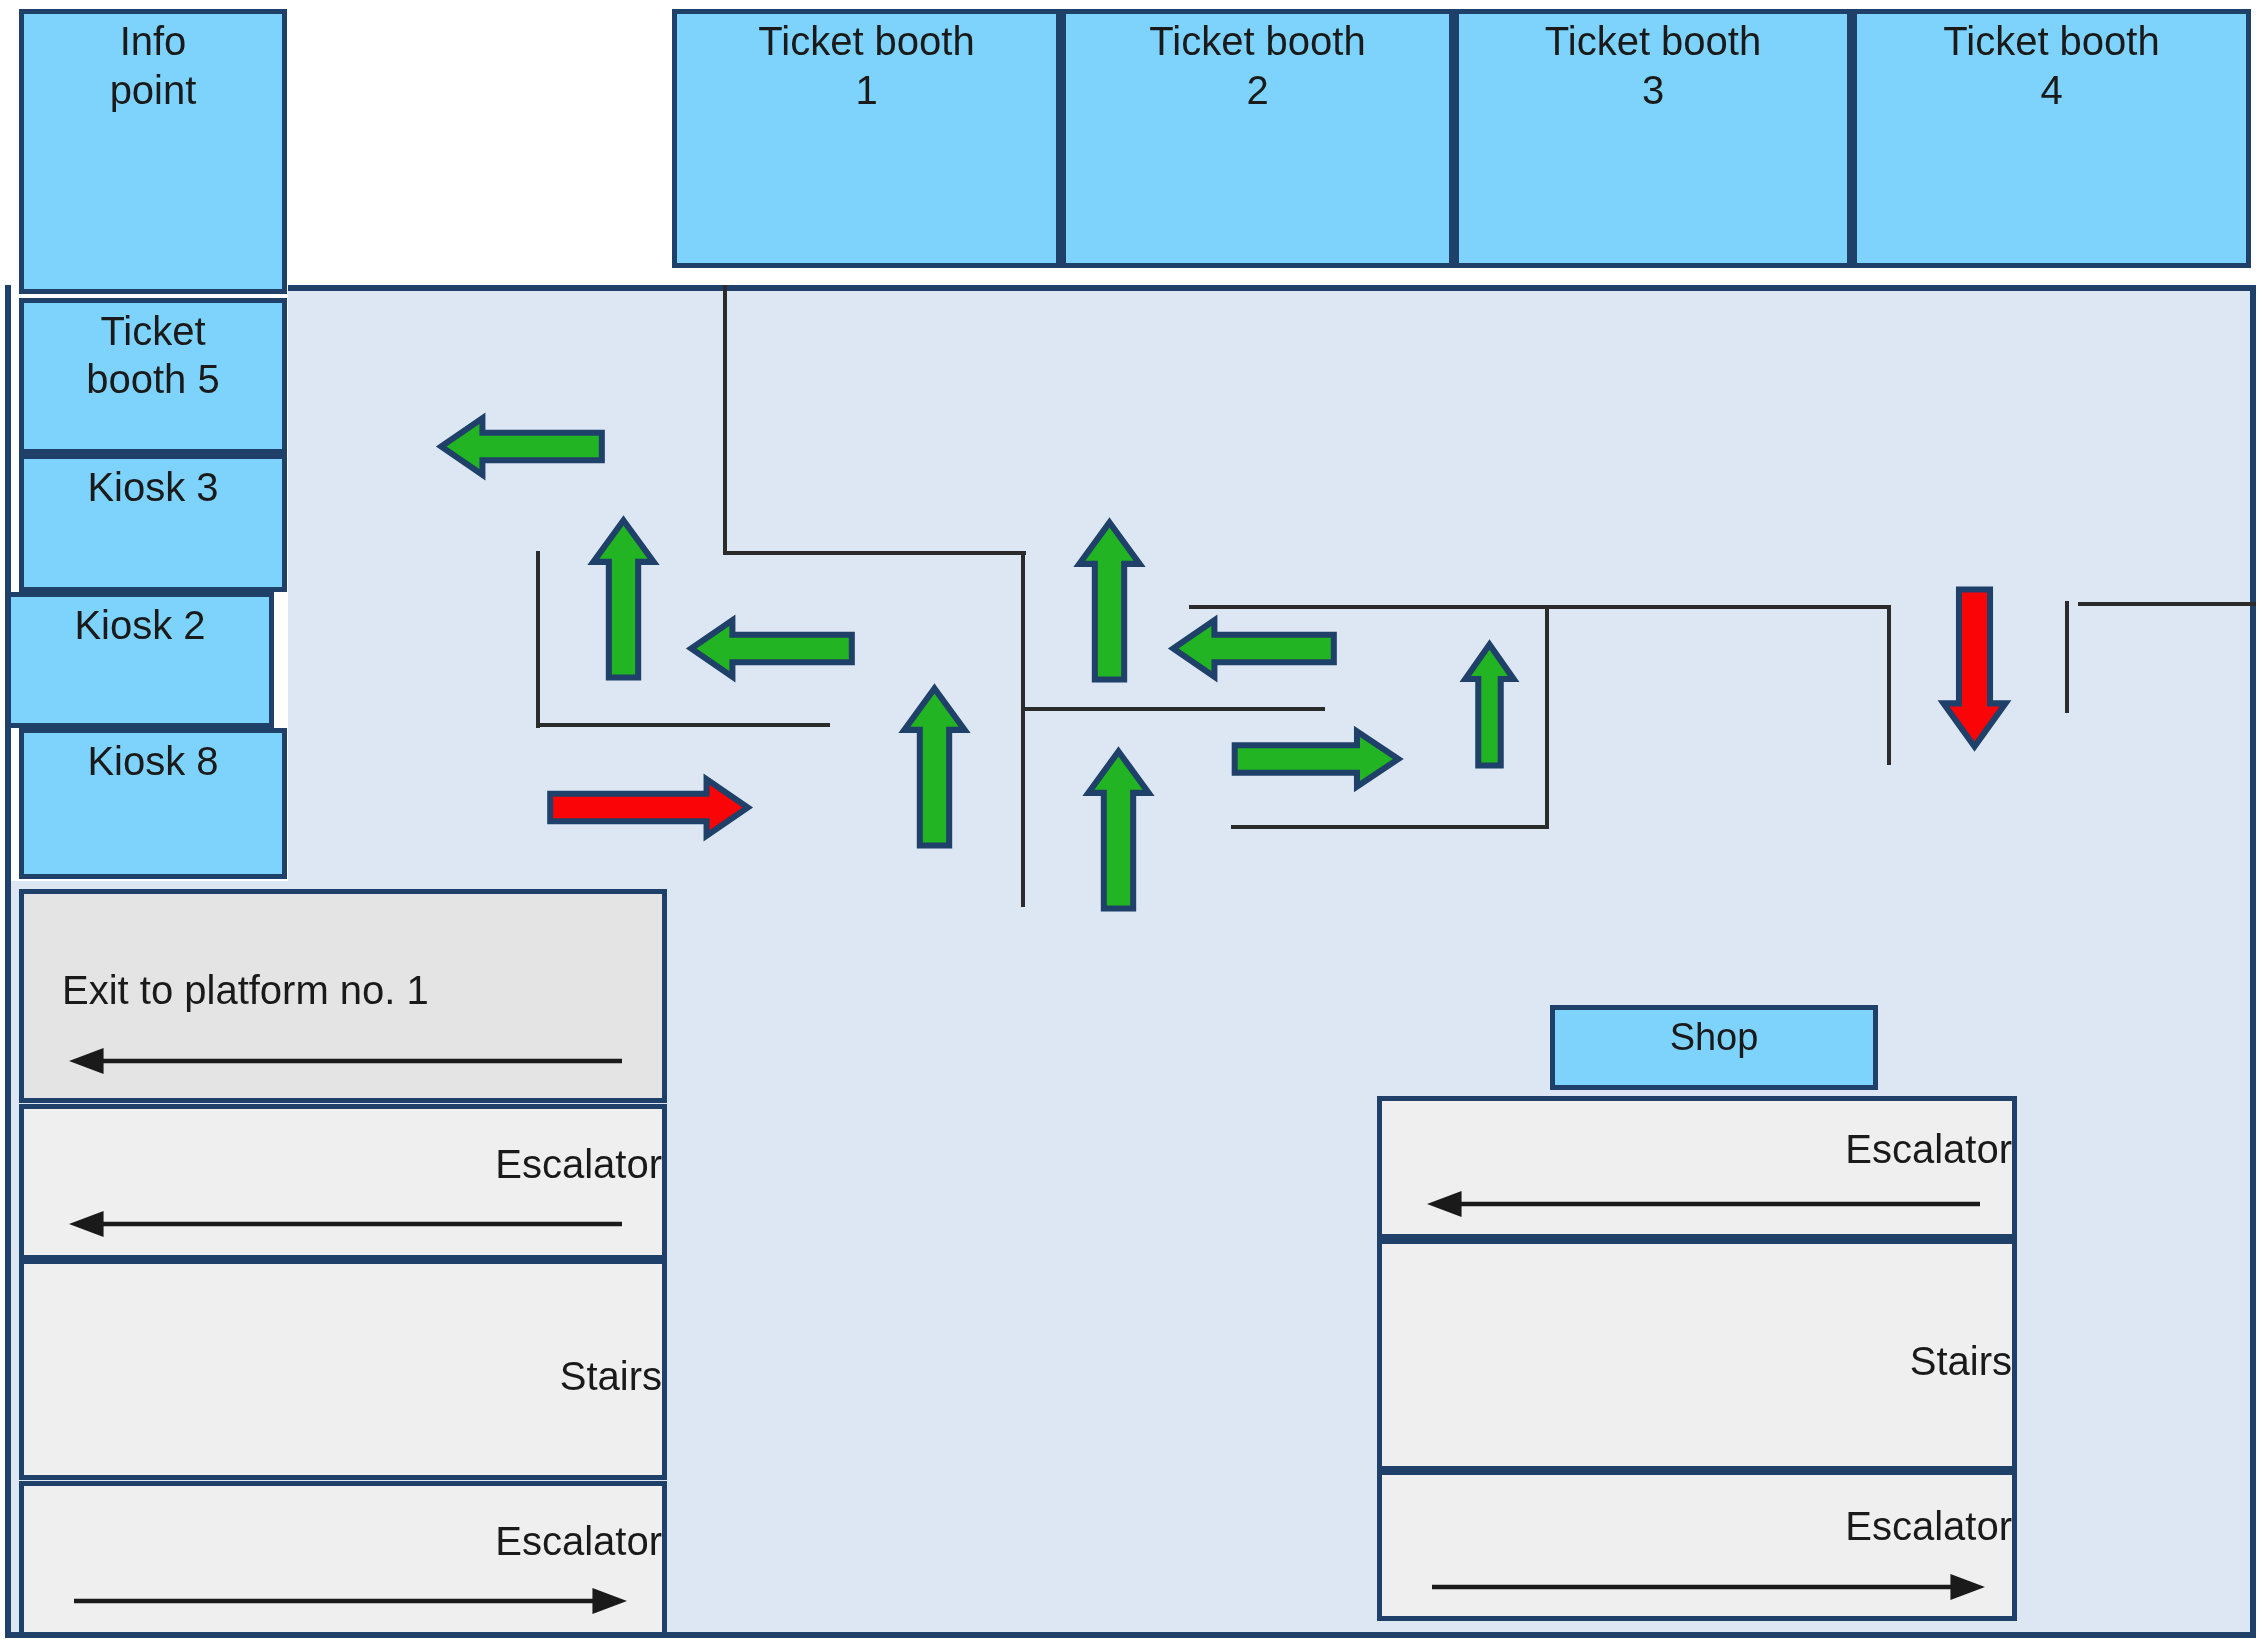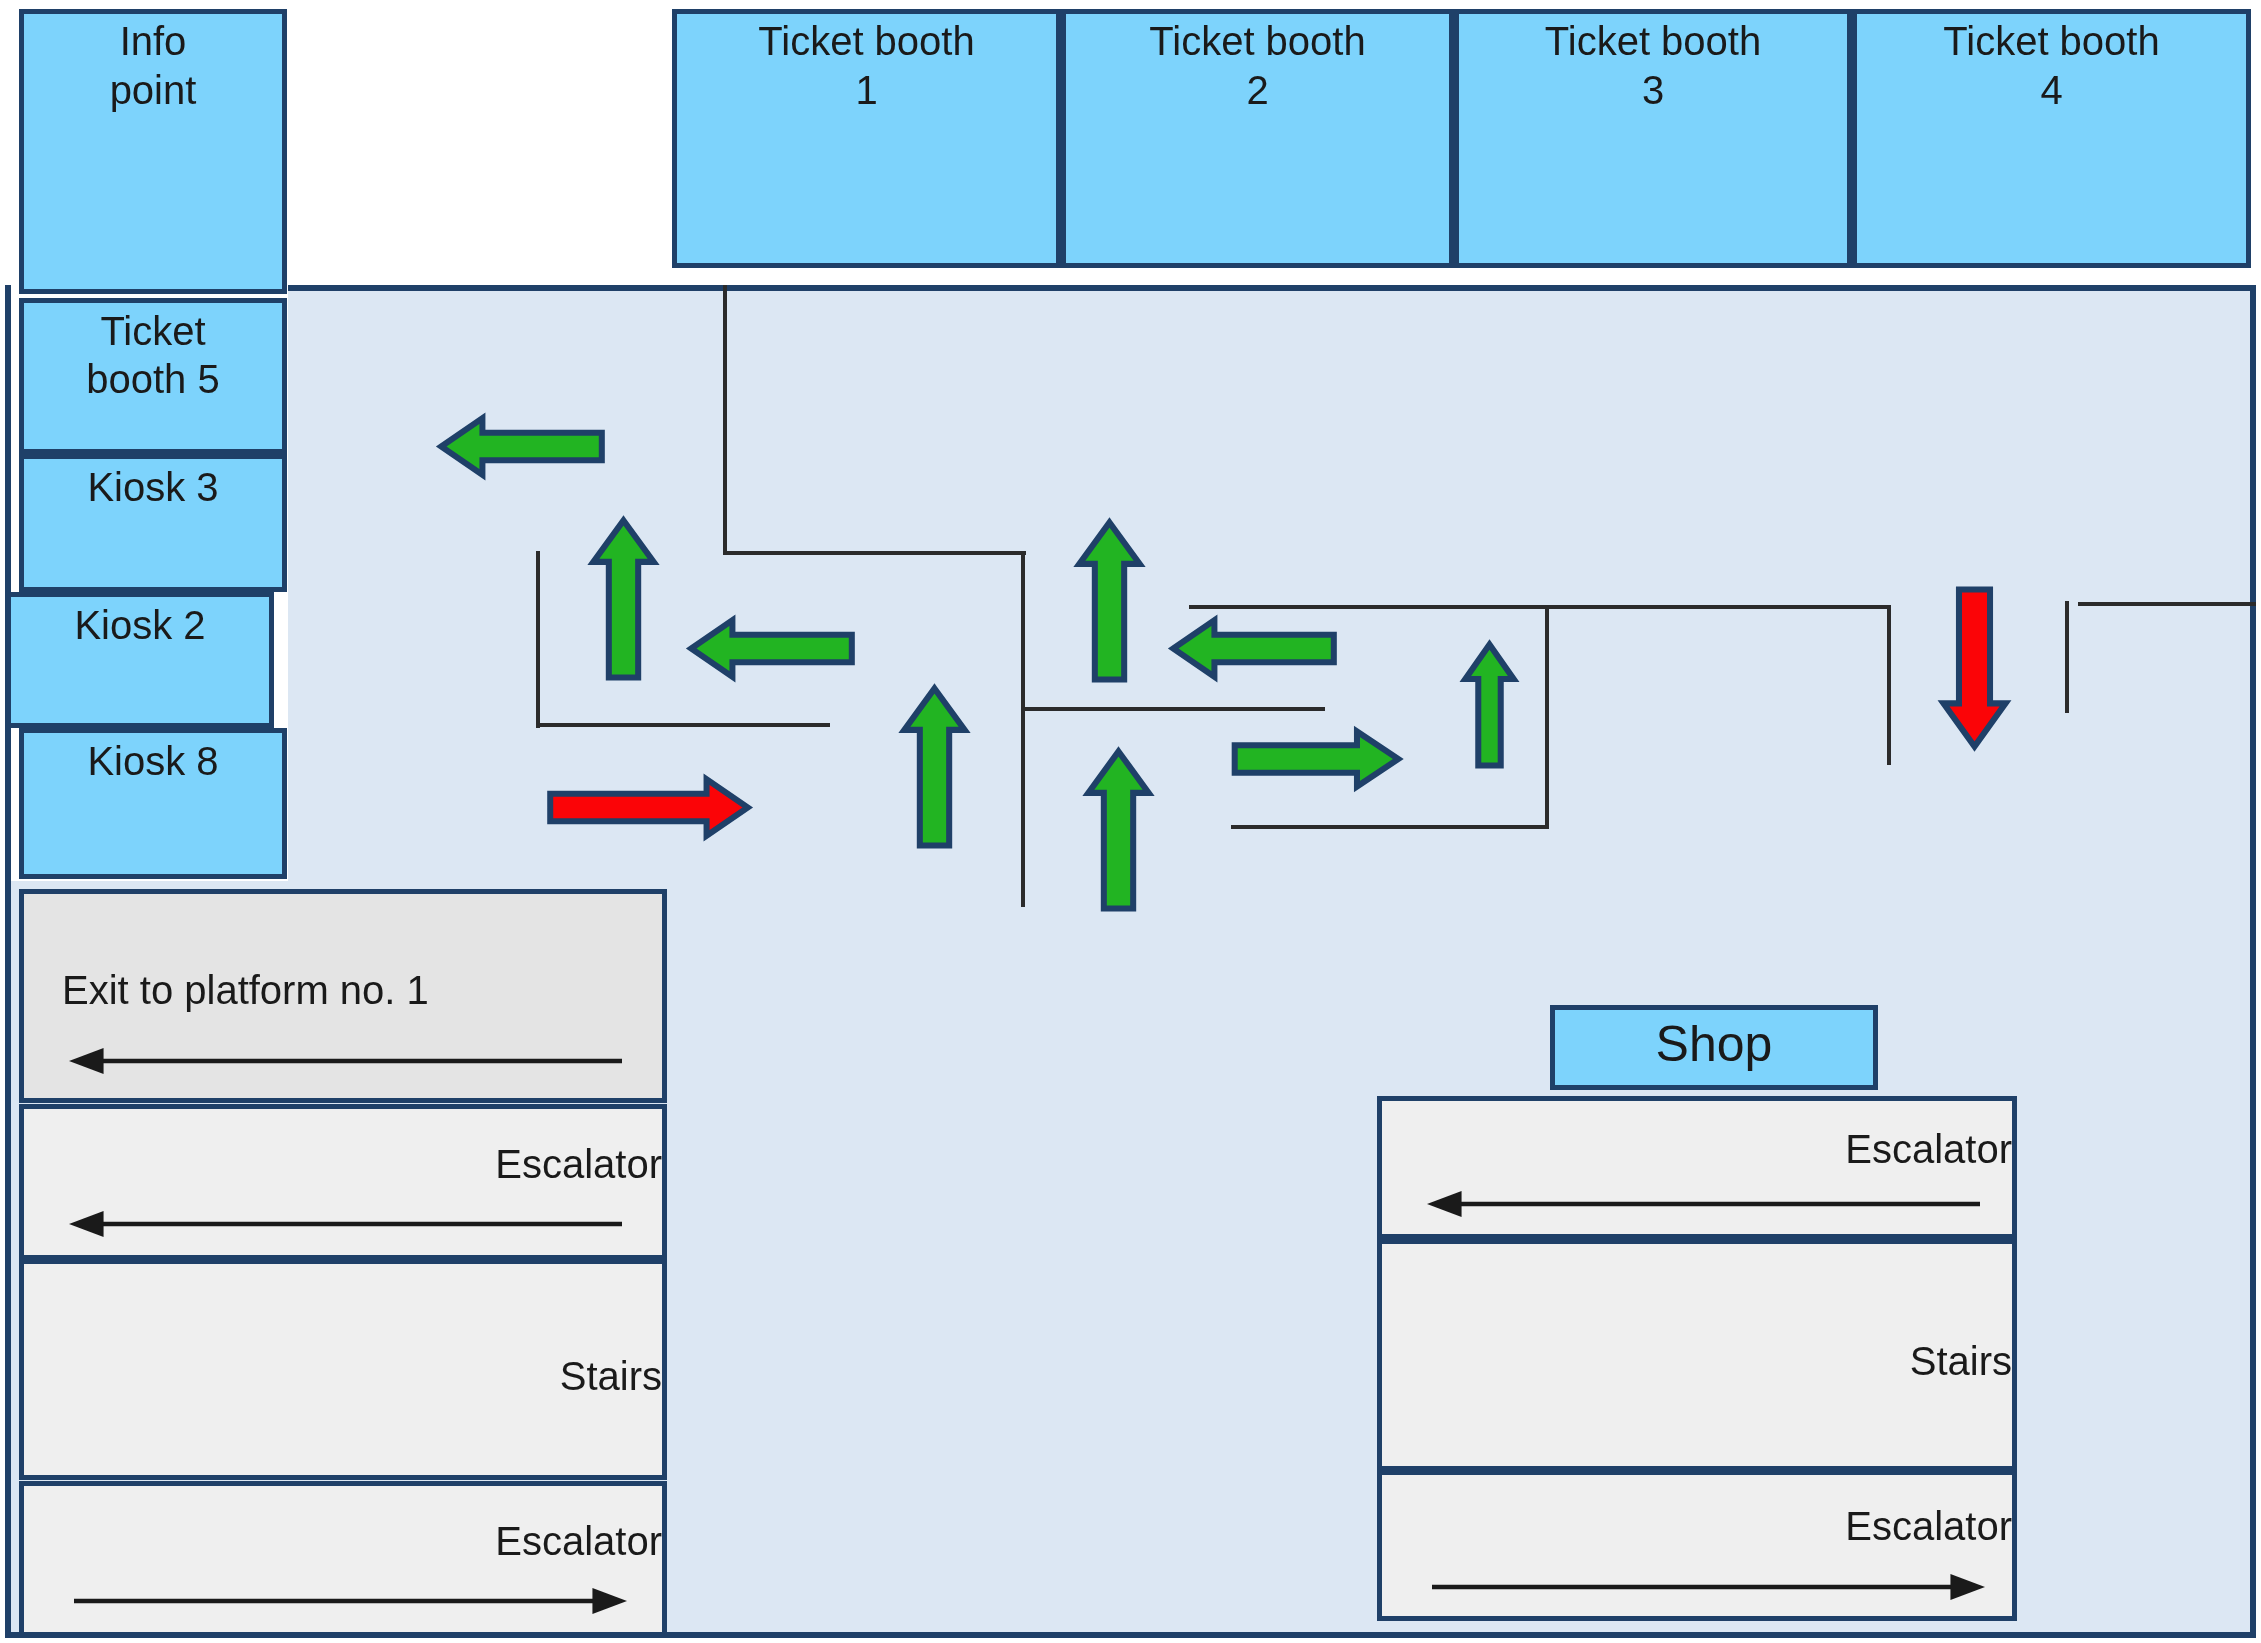--- a/index.html
+++ b/index.html
@@ -28,21 +28,21 @@
     box-sizing:border-box;
     display:flex;
     align-items:flex-start;
     justify-content:center;
     text-align:center;
     color:#1a1a1a;
     font-size:40px;
     line-height:1.22;
     padding:3.5px 5.2px;
   }
-  .room.small{font-size:50px;}
+  .room.small{font-size:38px;}
 
   
   .facility{
     position:absolute;
     background:#efefef;
     border:5.2px solid #1f4068;
     box-sizing:border-box;
     color:#1a1a1a;
     font-size:40px;
     margin-top:6px;

